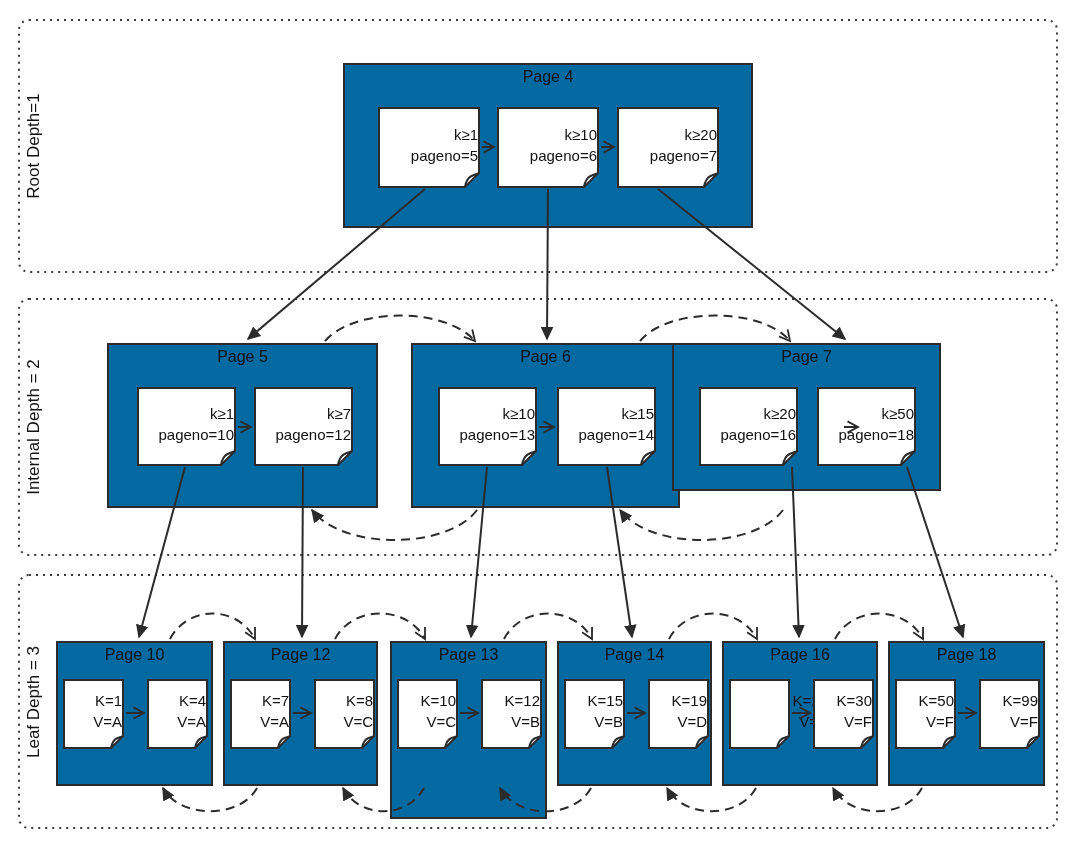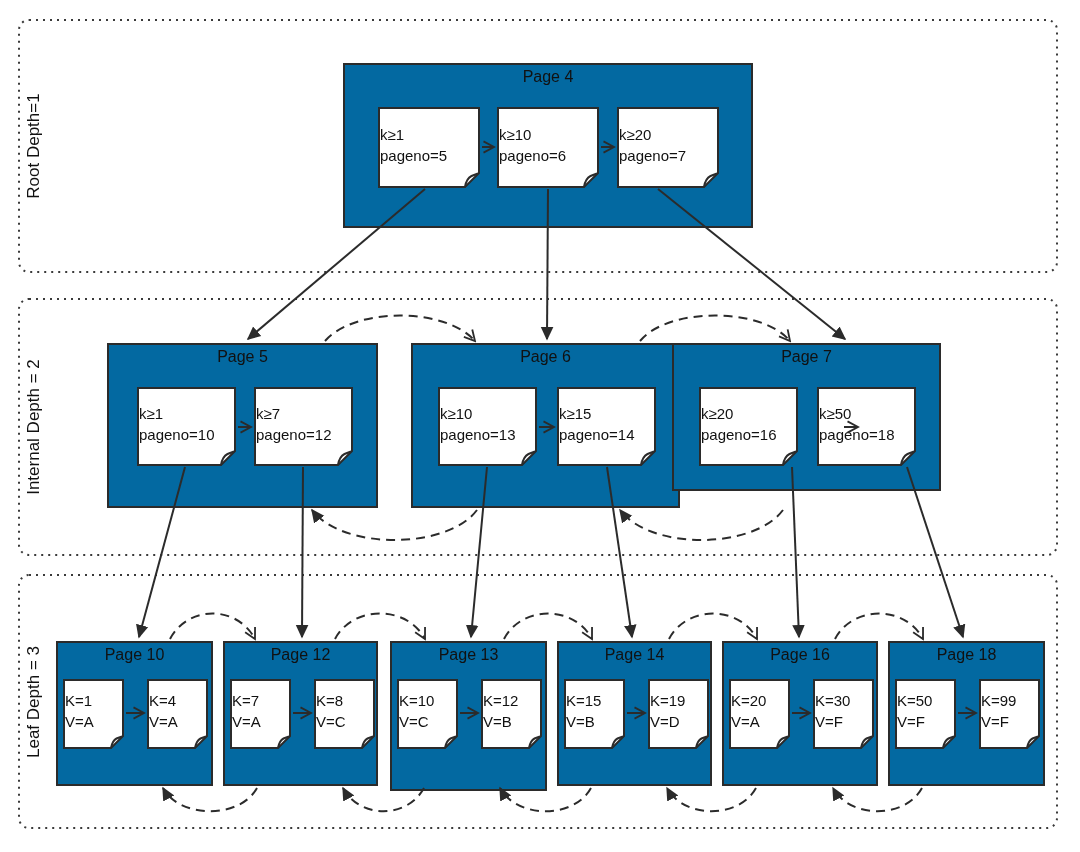--- a/index.html
+++ b/index.html
@@ -11,32 +11,32 @@
   .lab-int{top:299px;height:256px;}
   .lab-leaf{top:575px;height:253px;}
   .page{position:absolute;box-sizing:border-box;border:2px solid #2b2b2b;background:#0369a1;}
   .page-title{margin-top:3px;text-align:center;font-size:16px;}
   .pg4{left:343px;top:63px;width:410px;height:165px;}
   .pg5{left:107px;top:343px;width:271px;height:165px;}
   .pg6{left:411px;top:343px;width:269px;height:165px;}
   .pg7{left:672px;top:343px;width:269px;height:148px;}
   .pg10{left:56px;top:641px;width:157px;height:145px;}
   .pg12{left:223px;top:641px;width:155px;height:145px;}
-  .pg13{left:390px;top:641px;width:157px;height:150px;}
+  .pg13{left:390px;top:641px;width:157px;height:178px;}
   .pg14{left:557px;top:641px;width:155px;height:145px;}
   .pg16{left:722px;top:641px;width:156px;height:145px;}
   .pg18{left:888px;top:641px;width:157px;height:145px;}
   .entry{position:absolute;}
   .e-root{width:102px;height:81px;}
   .e-int{width:99px;height:79px;}
   .e-leaf{width:61px;height:70px;}
   .entry svg.note{position:absolute;left:0;top:0;}
   .np{fill:#fff;stroke:#2b2b2b;stroke-width:2;stroke-linejoin:miter;}
   .nf{fill:none;stroke:#2b2b2b;stroke-width:2;}
-  .etx{position:absolute;inset:2px;display:flex;flex-direction:column;align-items:flex-start;justify-content:center;
+  .etx{position:absolute;inset:2px;display:flex;flex-direction:column;align-items:flex-end;justify-content:center;
        padding-bottom:6px;font-size:15px;line-height:21px;text-align:center;}
   .overlay{position:absolute;left:0;top:0;pointer-events:none;}
   .sa{stroke:#2b2b2b;stroke-width:2;fill:none;}
   .da{stroke:#2b2b2b;stroke-width:2;fill:none;stroke-dasharray:9 6;}
   .cont{fill:none;stroke:#3a3a3a;stroke-width:2;stroke-dasharray:2 5;}
 </style>
 </head>
 <body>
 
 <div class="canvas">
@@ -152,21 +152,21 @@
         </svg>
       <div class="etx">
         <div>k≥50</div>
         <div>pageno=18</div>
       </div>
     </div>
   </div>
 
   <div class="page pg10">
     <div class="page-title">Page 10</div>
-    <div class="entry e-leaf" style="left:5px;top:36px;padding-left:16px;">
+    <div class="entry e-leaf" style="left:5px;top:36px;">
       <svg class="note" width="61" height="70" viewBox="0 0 61 70">
           <path class="np" d="M1,1 H60 V57 L48,69 H1 Z"></path>
           <path class="nf" d="M48,69 Q49.5,61.5 53.5,59.5 L59,57.5"></path>
         </svg>
       <div class="etx">
         <div>K=1</div>
         <div>V=A</div>
       </div>
     </div>
     <div class="entry e-leaf" style="left:89px;top:36px;">

